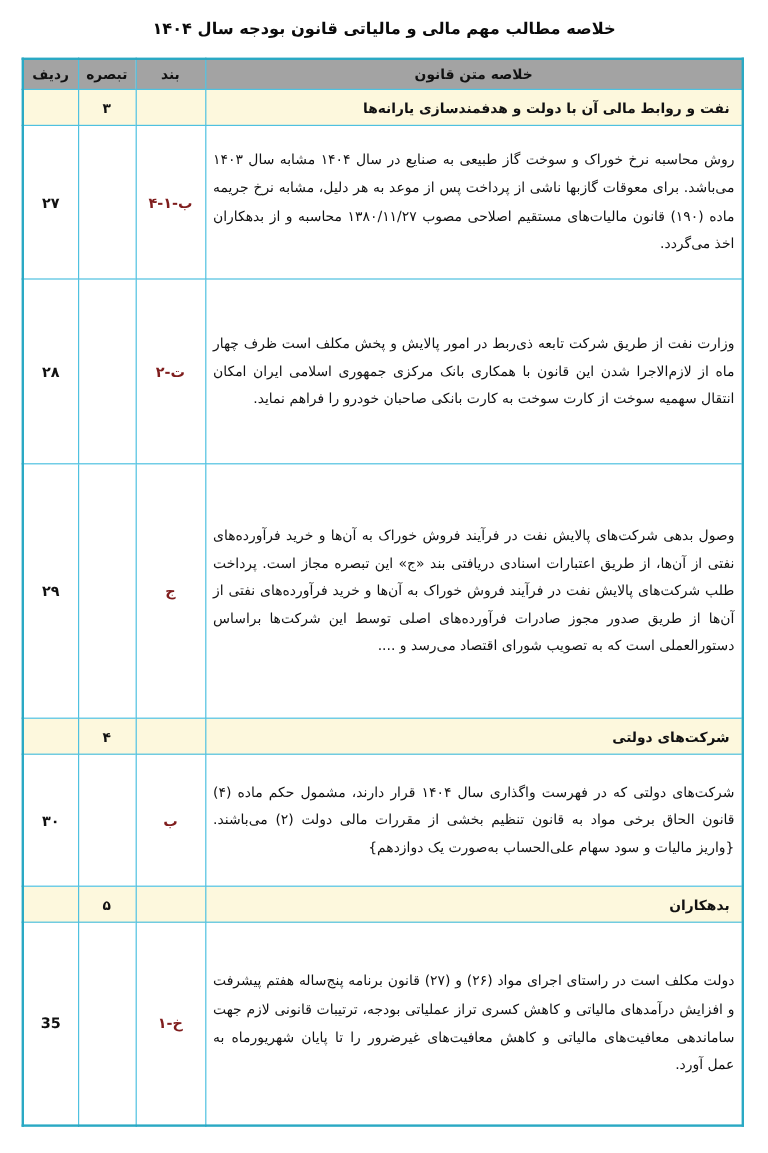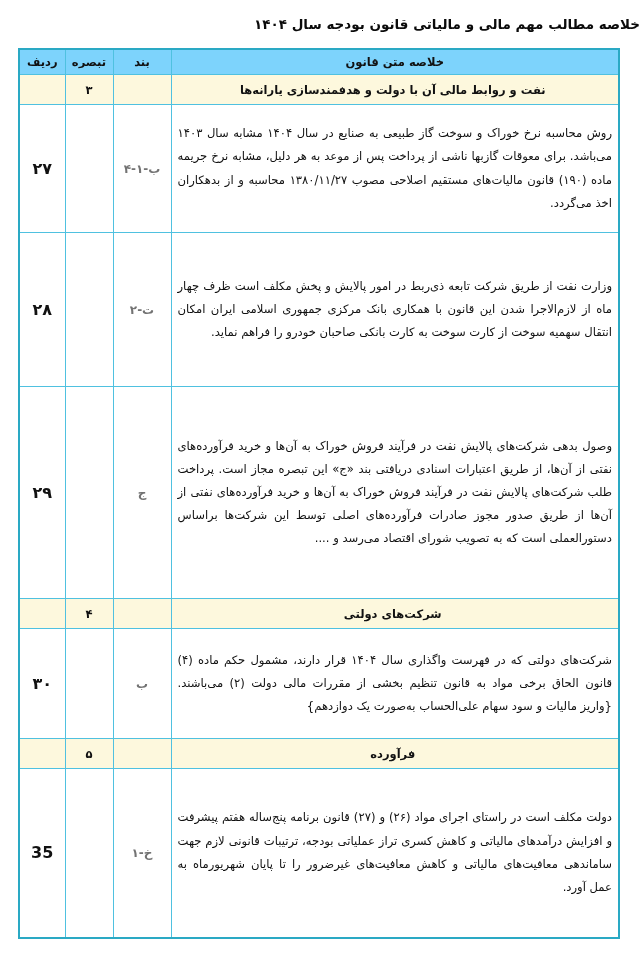--- a/index.html
+++ b/index.html
@@ -18,20 +18,21 @@
 
   .page {
     position: relative;
     width: 640px;
     height: 961px;
     background: #fff;
     box-sizing: border-box;
   }
 
   .doc-title {
+    text-align: center;
     font-size: 13.5px;
     font-weight: bold;
     color: #0a0a0a;
     letter-spacing: 0;
     padding-top: 16px;
     padding-bottom: 14px;
     line-height: 1.3;
   }
 
   .table-wrap {
@@ -54,21 +55,21 @@
     box-sizing: border-box;
   }
 
   
   col.c-radif   { width: 46px; }
   col.c-tabsare { width: 48px; }
   col.c-band    { width: 58px; }
   col.c-summary { width: 448px; }
 
   thead th {
-    background: #7dd3fc;
+    background: #a3a3a3;
     font-size: 11.5px;
     font-weight: bold;
     color: #111;
     text-align: center;
     height: 26px;
     padding: 3px 6px;
   }
   thead th.summary-head {
     text-align: center;
     margin-top: 21px;
@@ -76,35 +77,35 @@
 
   tr.section-row td {
     background: #fdf8dd;
     font-size: 11.5px;
     font-weight: bold;
     color: #111;
     height: 30px;
     text-align: center;
   }
   tr.section-row td.section-title {
-    text-align: center;
+    text-align: right;
     padding-right: 10px;
   }
 
   td.num-cell {
     text-align: center;
-    font-size: 16px;
+    font-size: 12px;
     font-weight: bold;
     color: #111;
   }
   td.band-cell {
     text-align: center;
     font-size: 12px;
     font-weight: bold;
-    color: #737373;
+    color: #7f1d1d;
   }
   td.tabsare-cell {
     text-align: center;
     font-size: 12px;
     font-weight: bold;
     color: #111;
   }
 
   td.body-cell {
     text-align: justify;
@@ -184,21 +185,21 @@
         </tr>
 
         <tr class="r30">
           <td class="body-cell">شرکت‌های دولتی که در فهرست واگذاری سال ۱۴۰۴ قرار دارند، مشمول حکم ماده (۴) قانون الحاق برخی مواد به قانون تنظیم بخشی از مقررات مالی دولت (۲) می‌باشند. {واریز مالیات و سود سهام علی‌الحساب به‌صورت یک دوازدهم}</td>
           <td class="band-cell">ب</td>
           <td class="tabsare-cell"></td>
           <td class="num-cell">۳۰</td>
         </tr>
 
         <tr class="section-row">
-          <td class="section-title">فرآورده</td>
+          <td class="section-title">بدهکاران</td>
           <td></td>
           <td>۵</td>
           <td></td>
         </tr>
 
         <tr class="r31">
           <td class="body-cell">دولت مکلف است در راستای اجرای مواد (۲۶) و (۲۷) قانون برنامه پنج‌ساله هفتم پیشرفت و افزایش درآمدهای مالیاتی و کاهش کسری تراز عملیاتی بودجه، ترتیبات قانونی لازم جهت ساماندهی معافیت‌های مالیاتی و کاهش معافیت‌های غیرضرور را تا پایان شهریورماه به عمل آورد.</td>
           <td class="band-cell">خ-۱</td>
           <td class="tabsare-cell"></td>
           <td class="num-cell">35</td>

